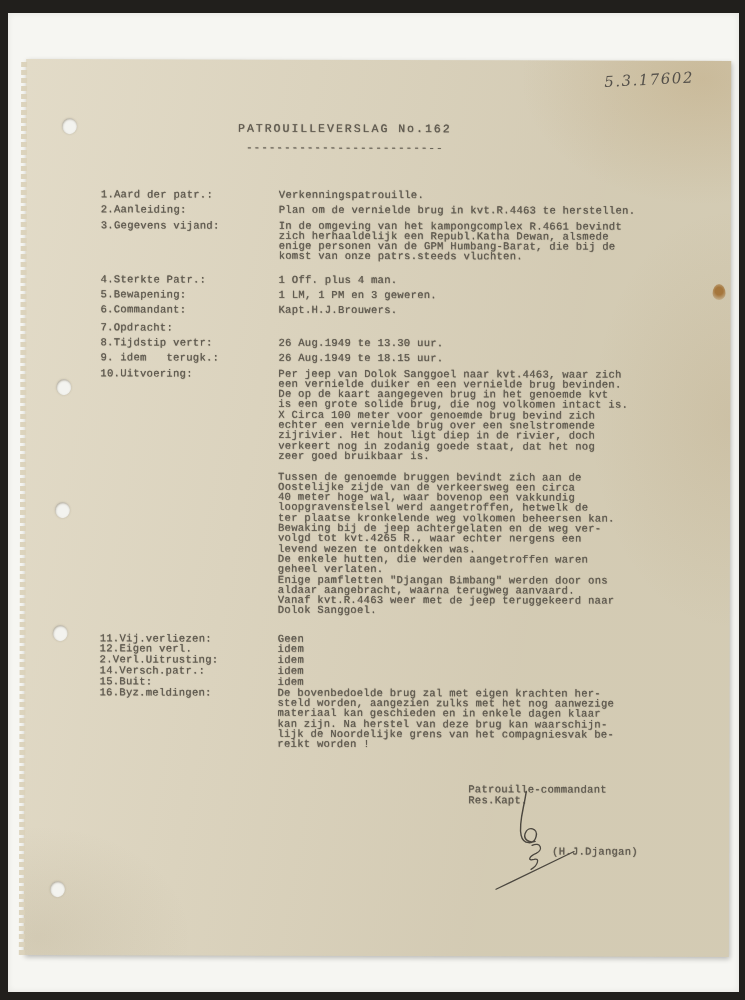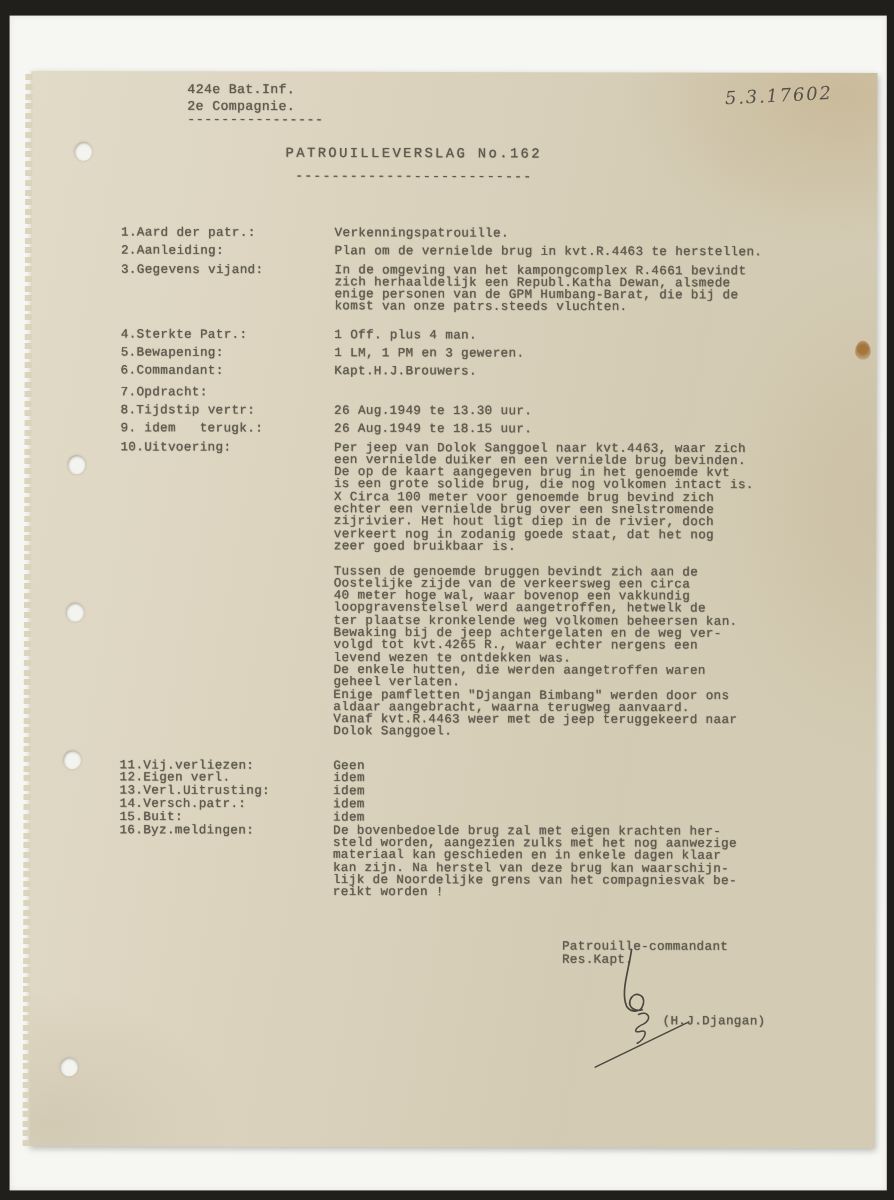--- a/index.html
+++ b/index.html
@@ -84,25 +84,20 @@
   <div class="deckle"></div>
 
   <div class="punch-hole" style="left:36px;top:59px;"></div>
   <div class="punch-hole" style="left:31px;top:320px;"></div>
   <div class="punch-hole" style="left:30px;top:443px;"></div>
   <div class="punch-hole" style="left:28px;top:566px;"></div>
   <div class="punch-hole" style="left:26px;top:822px;"></div>
 
   <div class="stain-dot" style="left:687px;top:223px;"></div>
 
-  <div class="letterhead type">
-    <div>424e Bat.Inf.</div>
-    <div>2e Compagnie.</div>
-    <div class="dashes">----------------</div>
-  </div>
 
   <div class="registry">5.3.17602</div>
 
   <div class="doc-title type">
     <span>PATROUILLEVERSLAG No.162</span>
     <span class="dashes">--------------------------</span>
   </div>
 
   <div class="items type">
     <div class="row g5">
@@ -172,21 +167,21 @@
       </div>
     <div class="row g0">
         <div class="label">11.Vij.verliezen:</div>
         <div class="value">Geen</div>
       </div>
     <div class="row g0">
         <div class="label">12.Eigen verl.</div>
         <div class="value">idem</div>
       </div>
     <div class="row g0">
-        <div class="label">13.Verl.Uitrusting:</div>
+        <div class="label">2.Verl.Uitrusting:</div>
         <div class="value">idem</div>
       </div>
     <div class="row g0">
         <div class="label">14.Versch.patr.:</div>
         <div class="value">idem</div>
       </div>
     <div class="row g0">
         <div class="label">15.Buit:</div>
         <div class="value">idem</div>
       </div>

